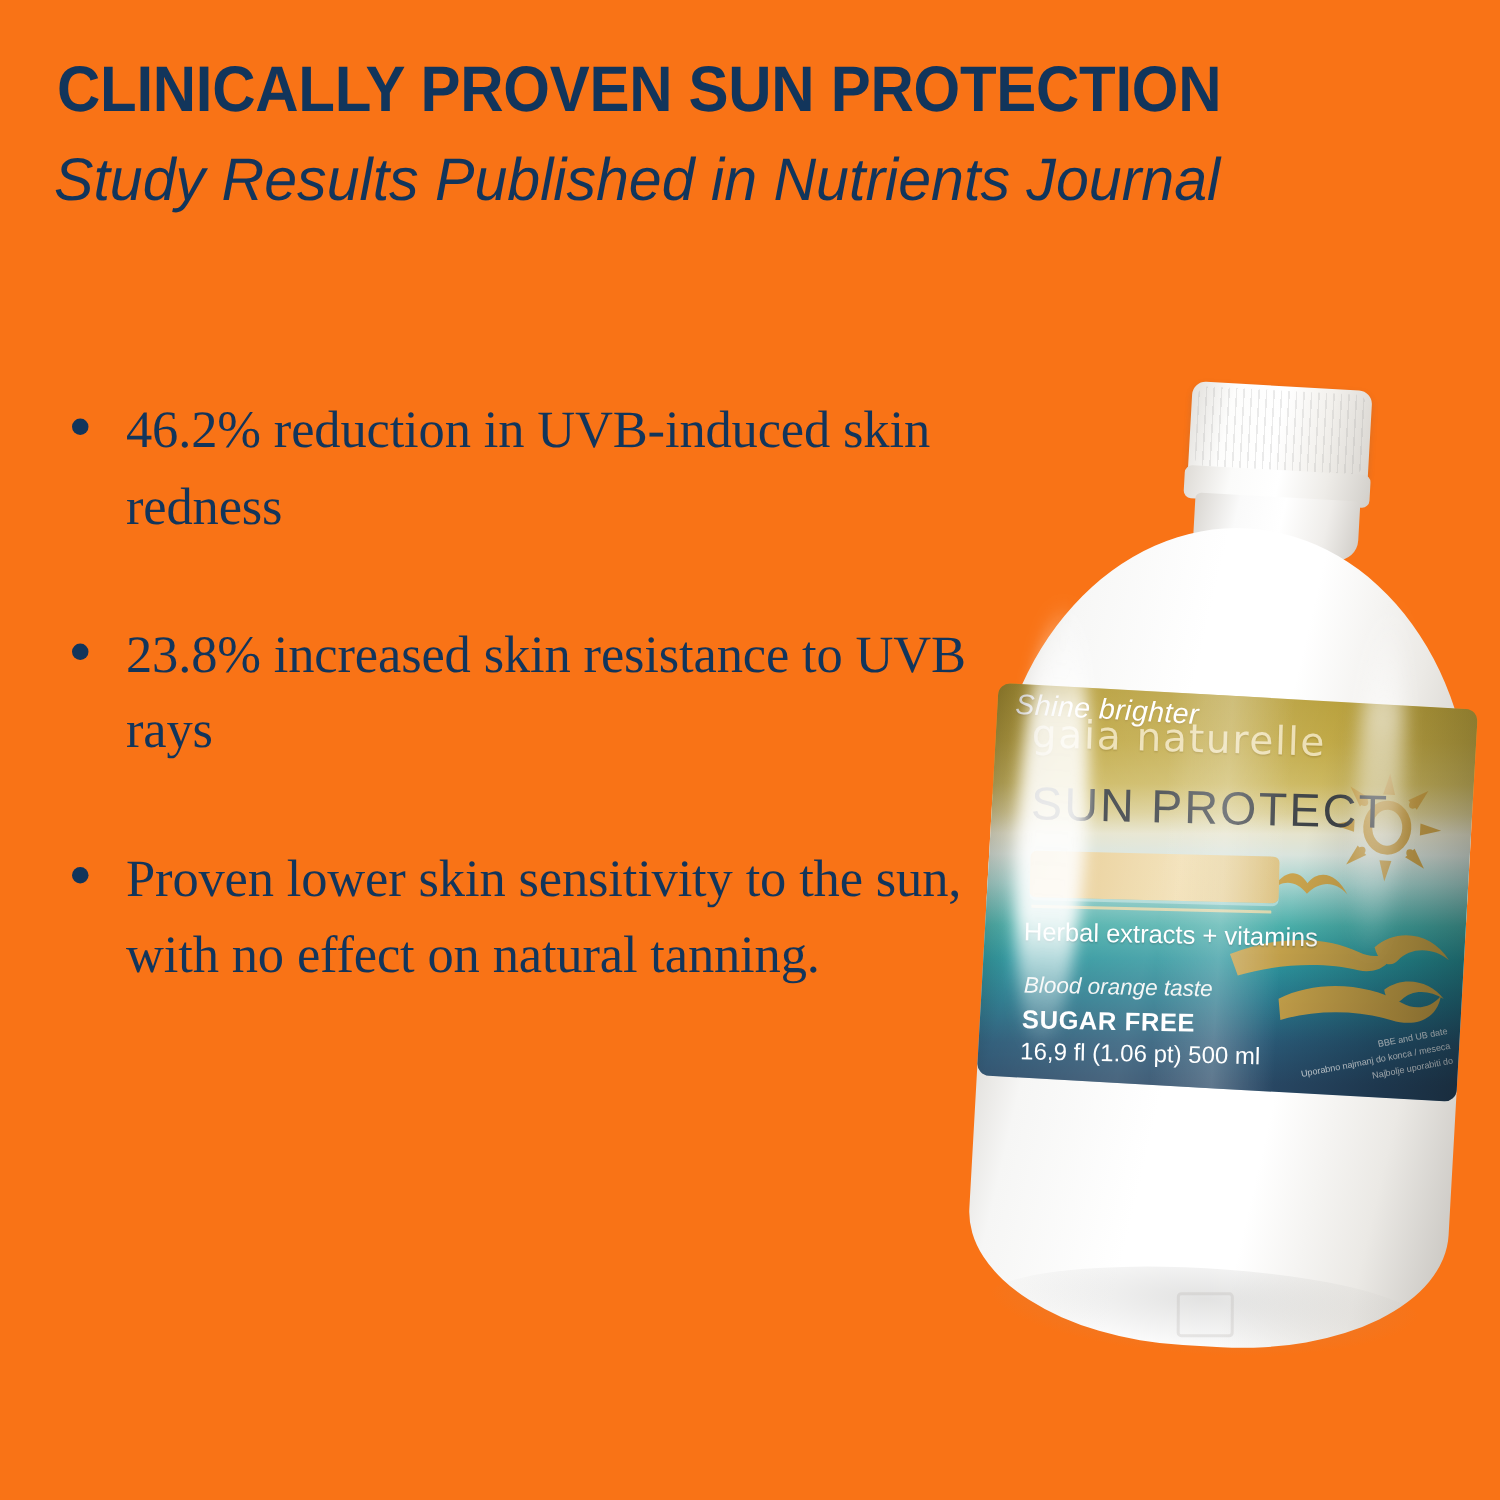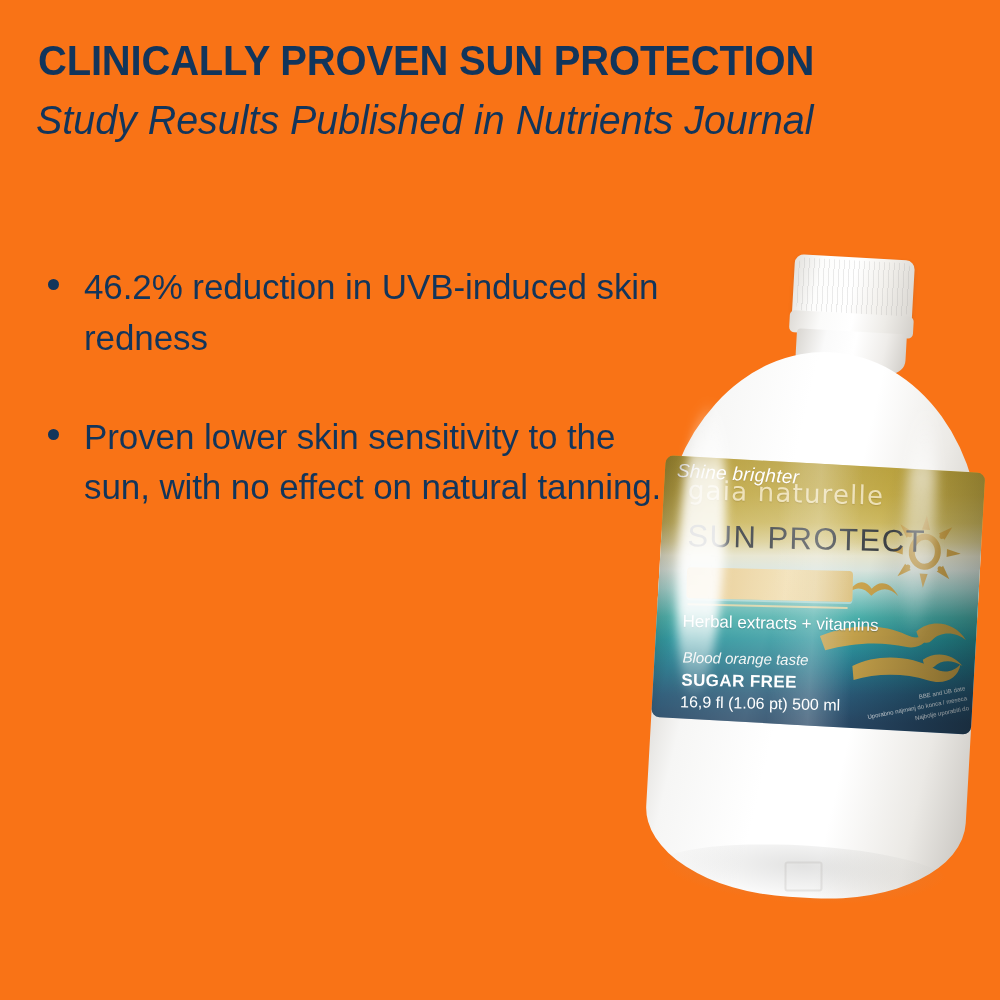--- a/index.html
+++ b/index.html
@@ -24,21 +24,21 @@
     position:absolute;left:36px;top:98px;width:940px;
     font-family:"Liberation Sans",sans-serif;
     font-style:italic;font-weight:400;font-size:40px;
     color:#12355b;line-height:1.1;
     transform:scaleX(0.985);transform-origin:left top;
     white-space:nowrap;
   }
 
   
   .bullets{position:absolute;left:44px;top:262px;width:640px;}
-  .bullet{position:relative;padding-left:40px;margin-bottom:48px;}
+  .bullet{position:relative;padding-left:40px;margin-bottom:48px;font-family:Liberation Serif, serif;}
   .bullet:last-child{margin-bottom:0;}
   .dot{
     position:absolute;left:4px;top:17px;
     width:11px;height:11px;border-radius:50%;
     background:#12355b;
   }
   .btext{
     font-size:35px;line-height:1.45;color:#12355b;
     font-weight:400;letter-spacing:-0.1px;
   }
@@ -219,20 +219,24 @@
   <div class="headline">CLINICALLY PROVEN SUN PROTECTION</div>
   <div class="subhead">Study Results Published in Nutrients Journal</div>
 
   <div class="bullets">
     <div class="bullet">
       <span class="dot"></span>
       <div class="btext">46.2% reduction in UVB-induced skin redness</div>
     </div>
     <div class="bullet">
       <span class="dot"></span>
+      <div class="btext">23.8% increased skin resistance to UVB rays</div>
+    </div>
+    <div class="bullet">
+      <span class="dot"></span>
       <div class="btext">Proven lower skin sensitivity to the sun, with no effect on natural tanning.</div>
     </div>
   </div>
 
   <div id="bottle">
     <div class="cap">
       <div class="cap-ribs"></div>
     </div>
     <div class="cap-lip"></div>
     <div class="neck"></div>

